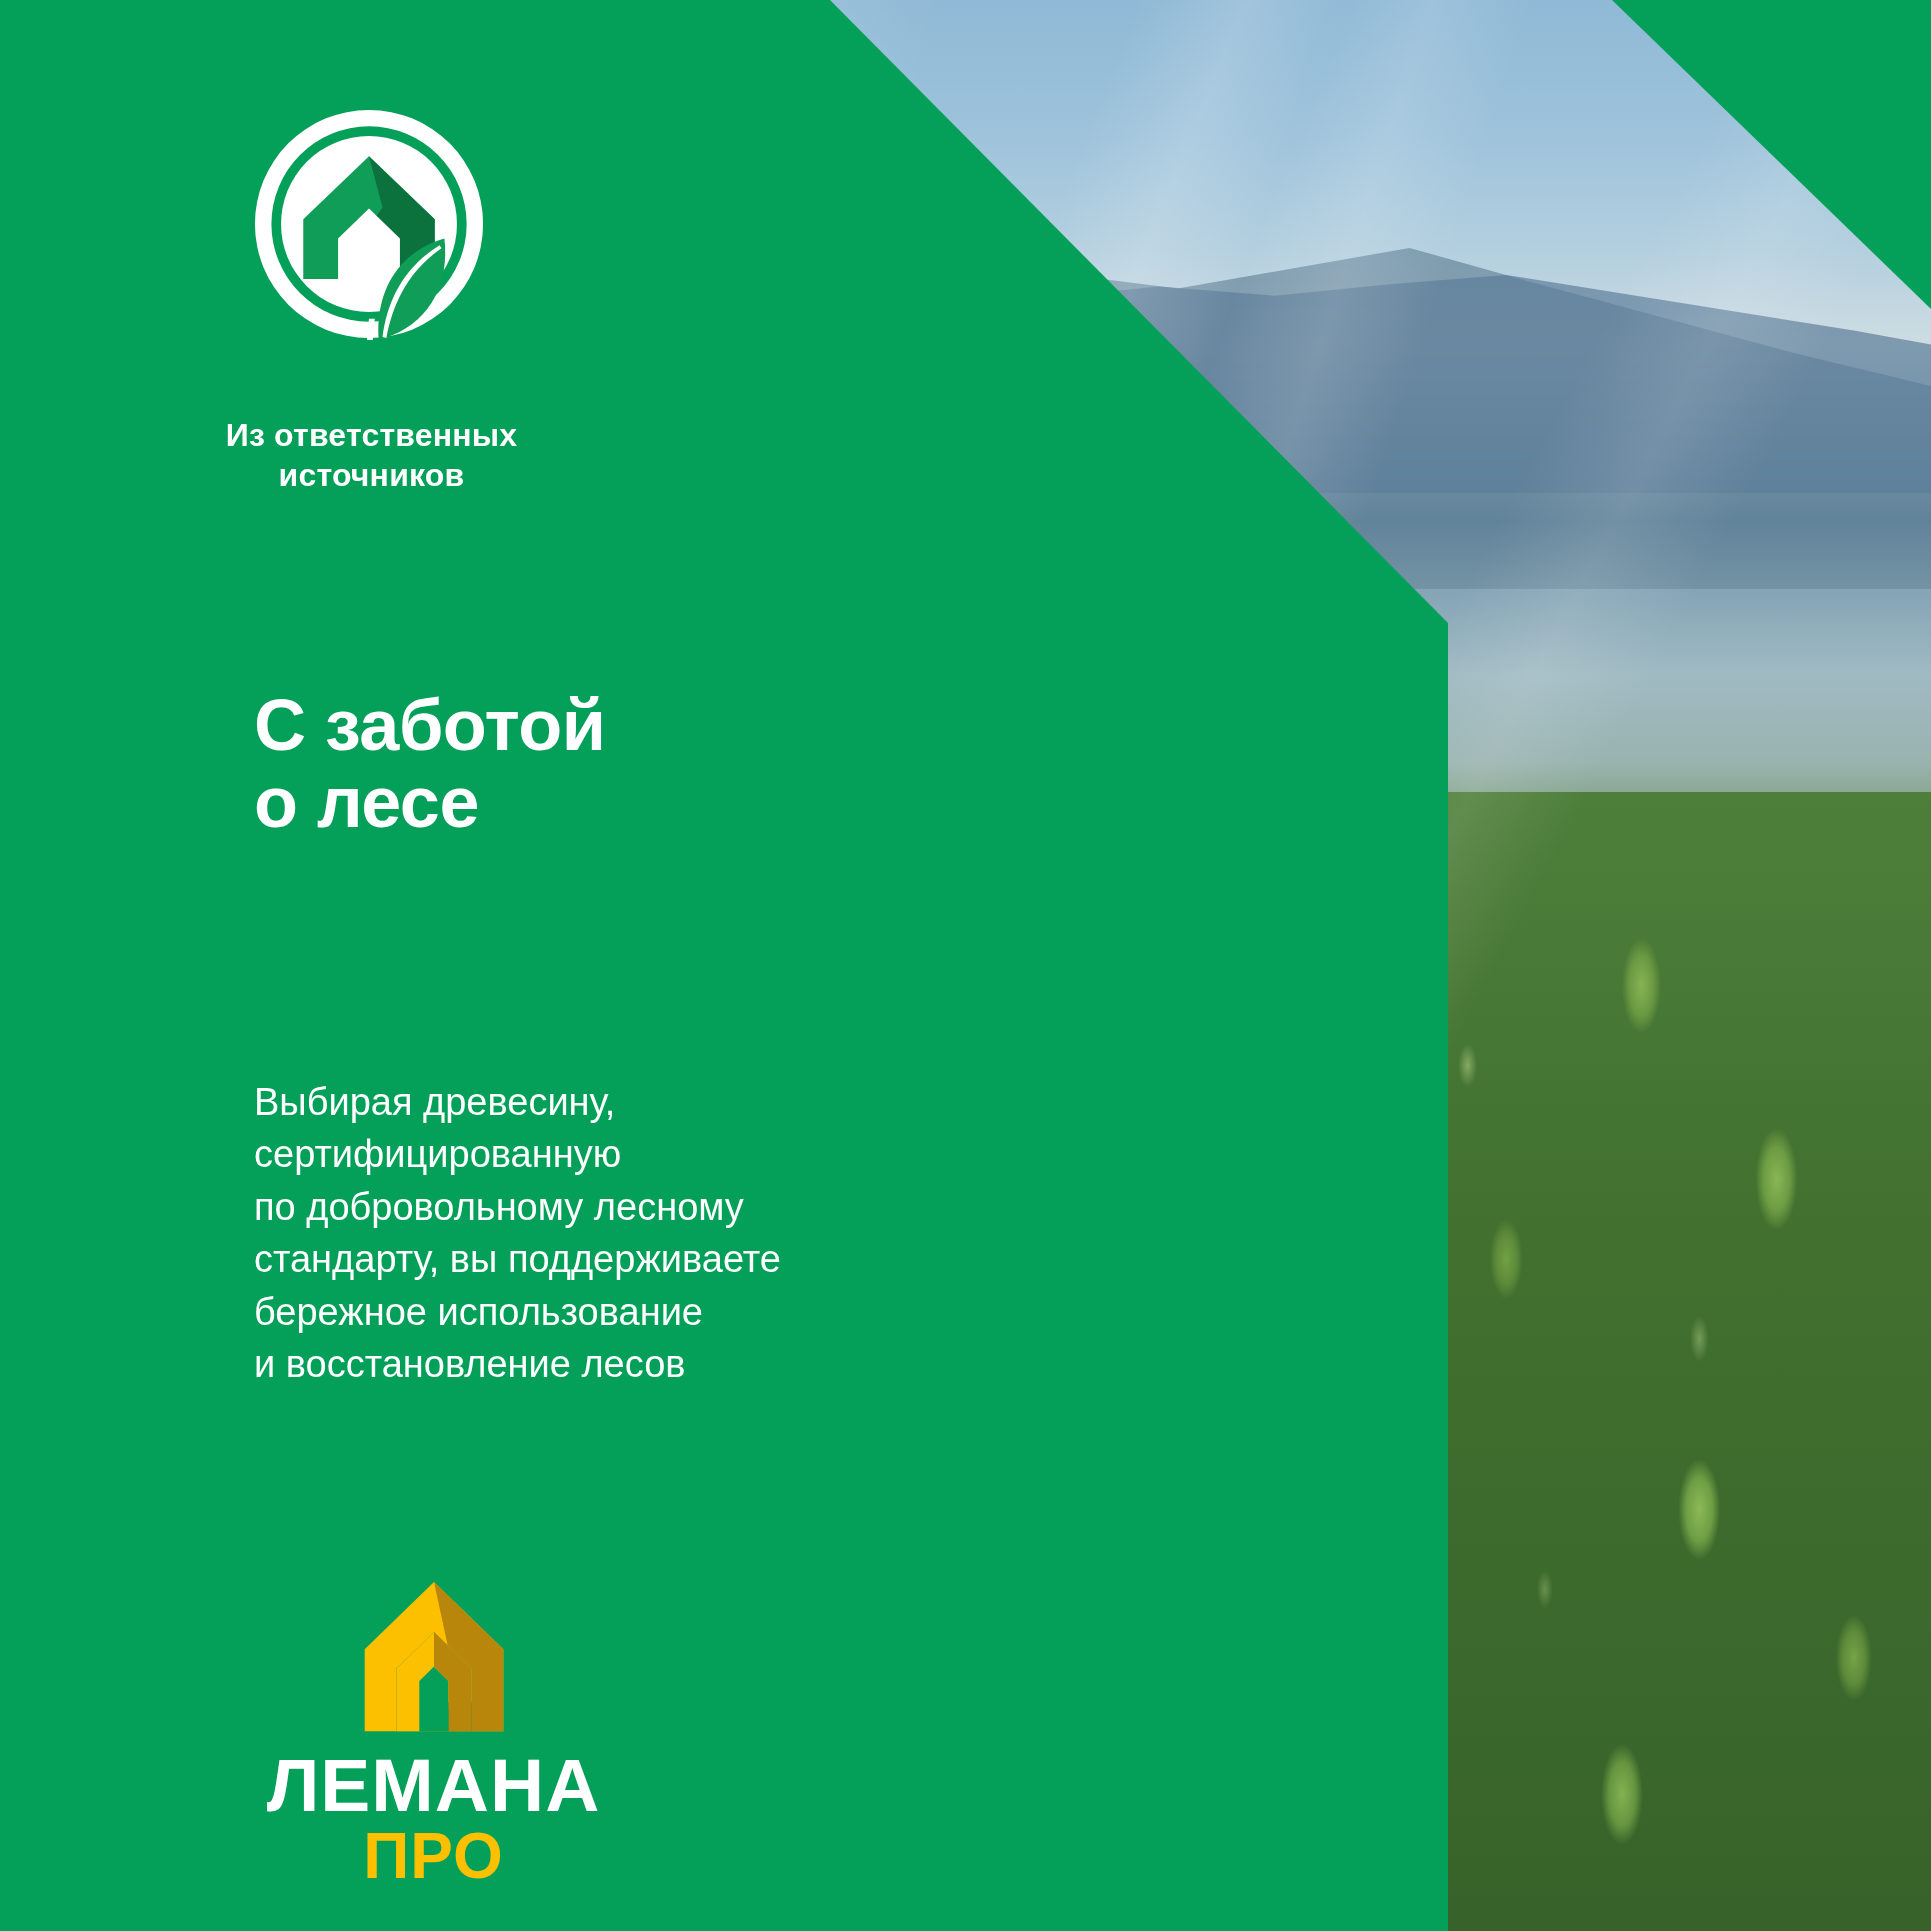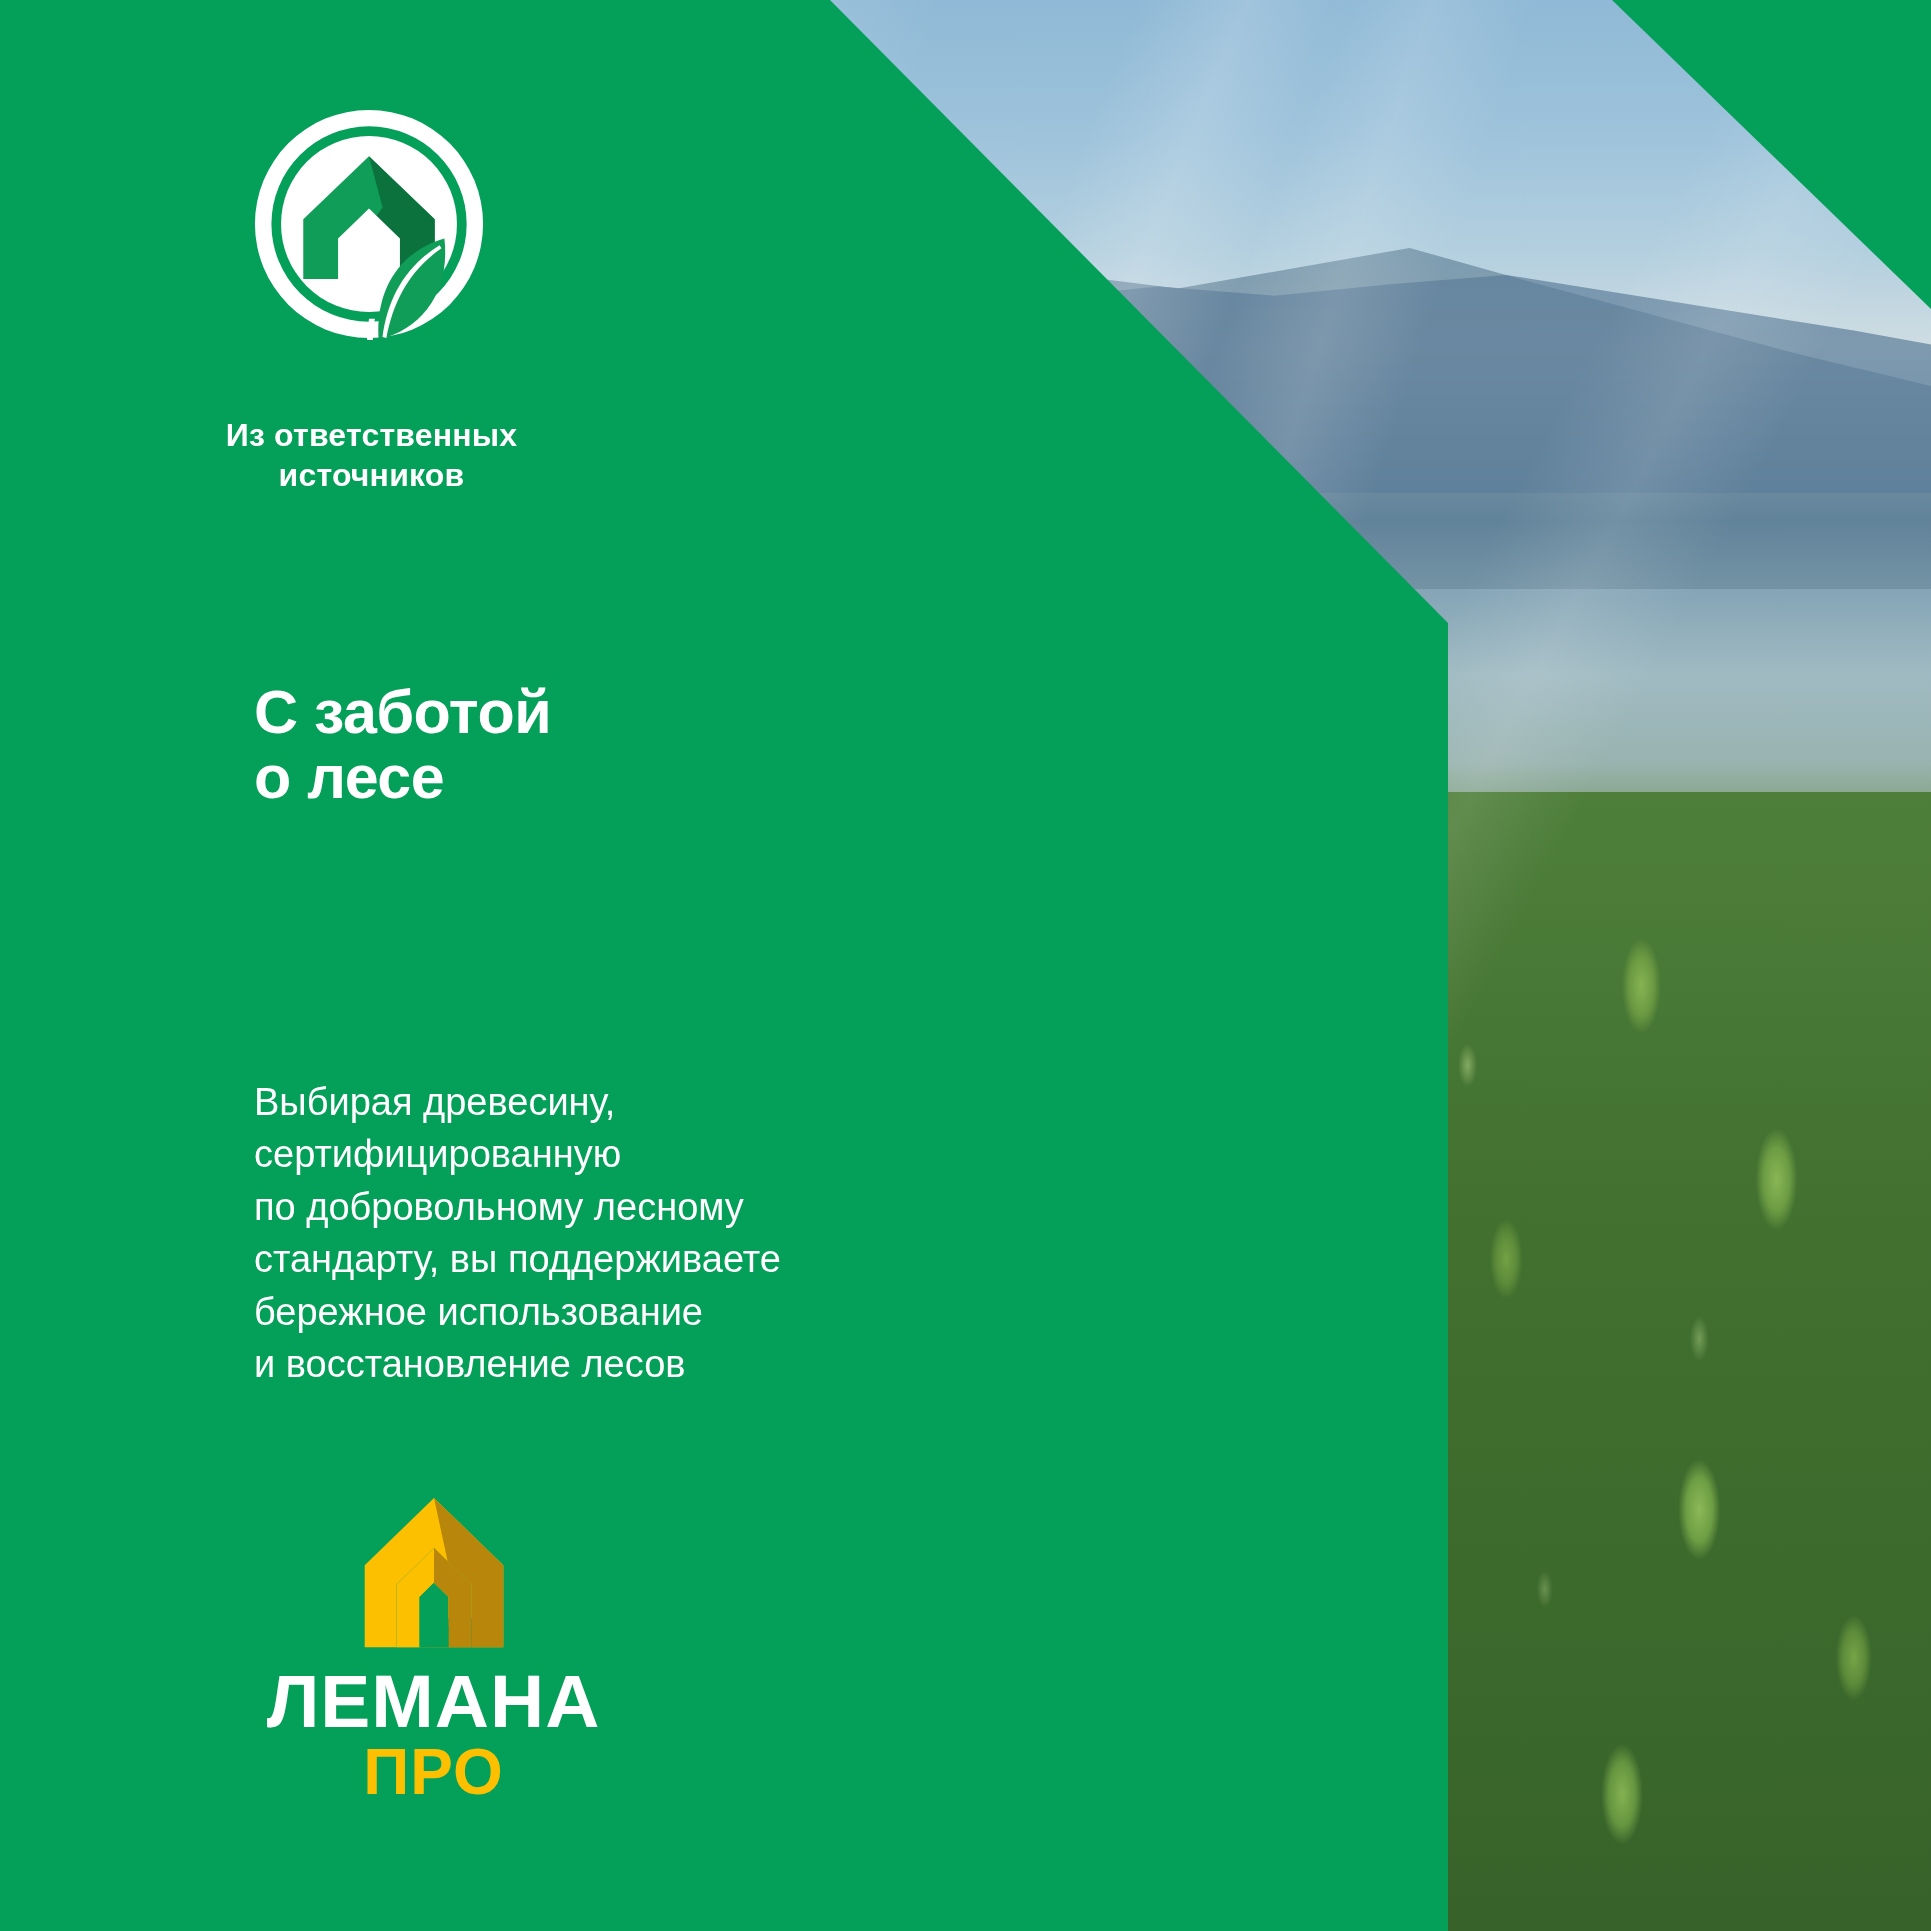--- a/index.html
+++ b/index.html
@@ -173,21 +173,21 @@
     line-height: 1.25;
     letter-spacing: 0.2px;
   }
 
   
   .headline {
     position: absolute;
     left: 254px;
     top: 639px;
     color: #ffffff;
-    font-size: 61px;
+    font-size: 72px;
     font-weight: bold;
     line-height: 1.06;
     letter-spacing: -0.5px;
     white-space: pre-line;
   }
 
   
   .body-copy {
     position: absolute;
     left: 254px;
@@ -197,21 +197,21 @@
     font-size: 38px;
     font-weight: normal;
     line-height: 1.38;
     white-space: pre-line;
   }
 
   
   .brand {
     position: absolute;
     left: 255px;
-    top: 1494px;
+    top: 1578px;
     width: 357px;
   }
   .brand-house {
     width: 154px;
     height: 159px;
     margin: 0 auto 11.6px auto;
     display: block;
   }
   .brand-word {
     display: block;

